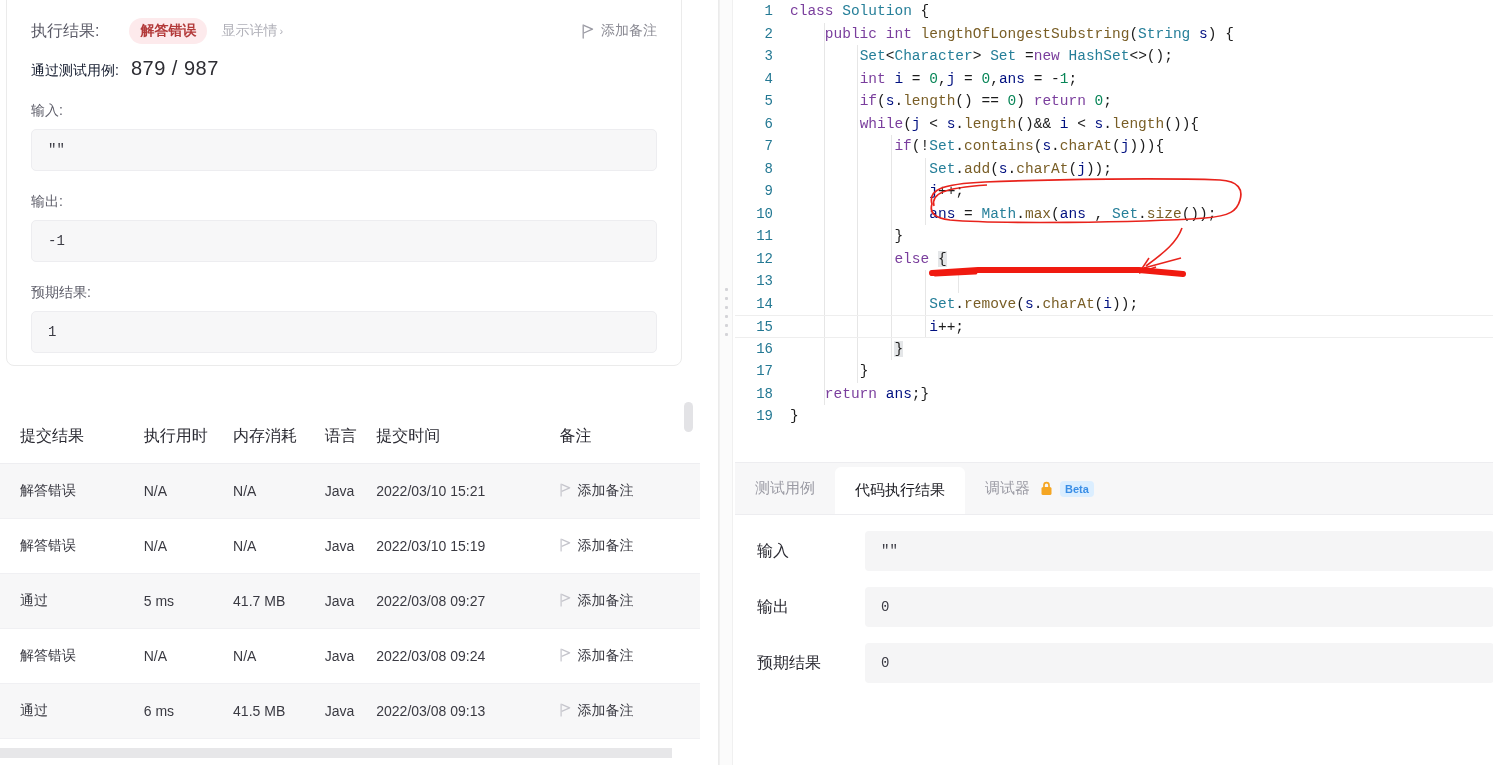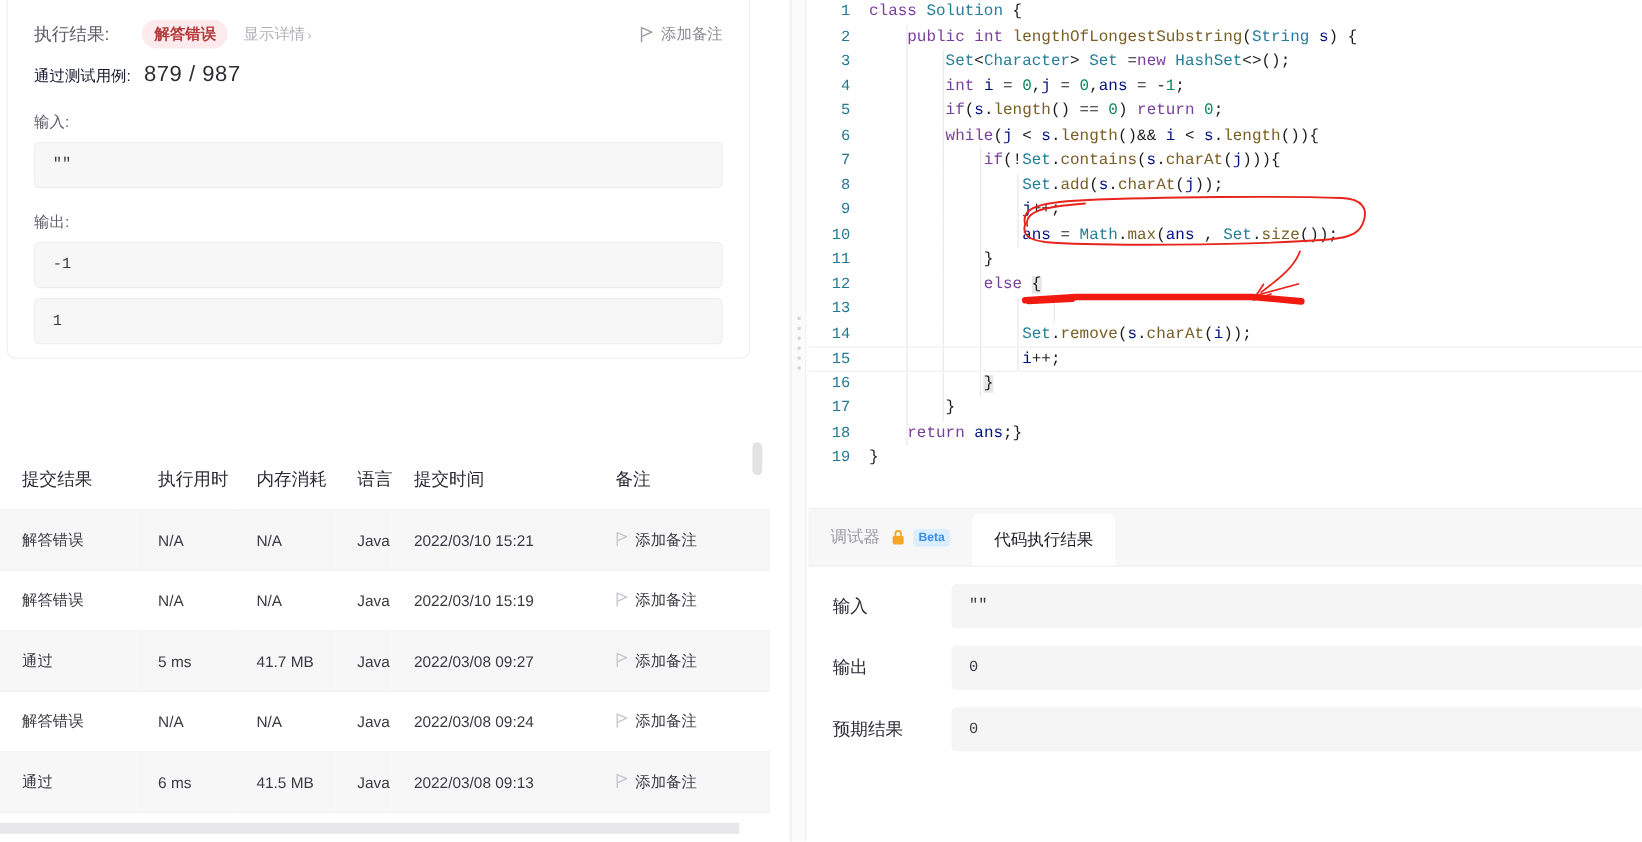--- a/index.html
+++ b/index.html
@@ -322,20 +322,21 @@
         <span class="pl-label">通过测试用例:</span>
         <span class="pl-value">879 / 987</span>
       </div>
 
       <div class="field-label">输入:</div>
       <div class="field-box">""</div>
 
       <div class="field-label">输出:</div>
       <div class="field-box">-1</div>
 
+      <div class="field-label">预期结果:</div>
       <div class="field-box">1</div>
     </div>
 
     <div id="sub-table-wrap">
       <table class="subs">
         <colgroup>
           <col class="c0">
             <col class="c1">
             <col class="c2">
             <col class="c3">
@@ -488,31 +489,34 @@
 
       <path d="M197 273 L243 270 L404 270 L448 274" fill="none" stroke="#f01a10" stroke-width="6" stroke-linecap="round"></path>
       <path d="M200 274 L240 272" fill="none" stroke="#f01a10" stroke-width="5" stroke-linecap="round"></path>
     </svg>
   </div>
 
   <div id="bottom-panel">
 
     <div id="tabbar">
       <div class="tab">
+        <span>测试用例</span>
+      </div>
+      <div class="tab active">
+        <span>代码执行结果</span>
+      </div>
+      <div class="tab">
         <span>调试器</span>
         <span>
           <svg class="lock-ico" width="13" height="15" viewBox="0 0 13 15">
             <rect x="1.5" y="6" width="10" height="8" rx="1.6" fill="#f5a623"></rect>
             <path d="M4 6 V4.2 A2.5 2.5 0 0 1 9 4.2 V6" fill="none" stroke="#f5a623" stroke-width="1.7"></path>
           </svg>
         </span>
         <span class="beta-badge">Beta</span>
-      </div>
-      <div class="tab active">
-        <span>代码执行结果</span>
       </div>
     </div>
 
 
     <div class="io-row">
       <span class="io-label">输入</span>
       <div class="io-box">""</div>
     </div>
     <div class="io-row">
       <span class="io-label">输出</span>

